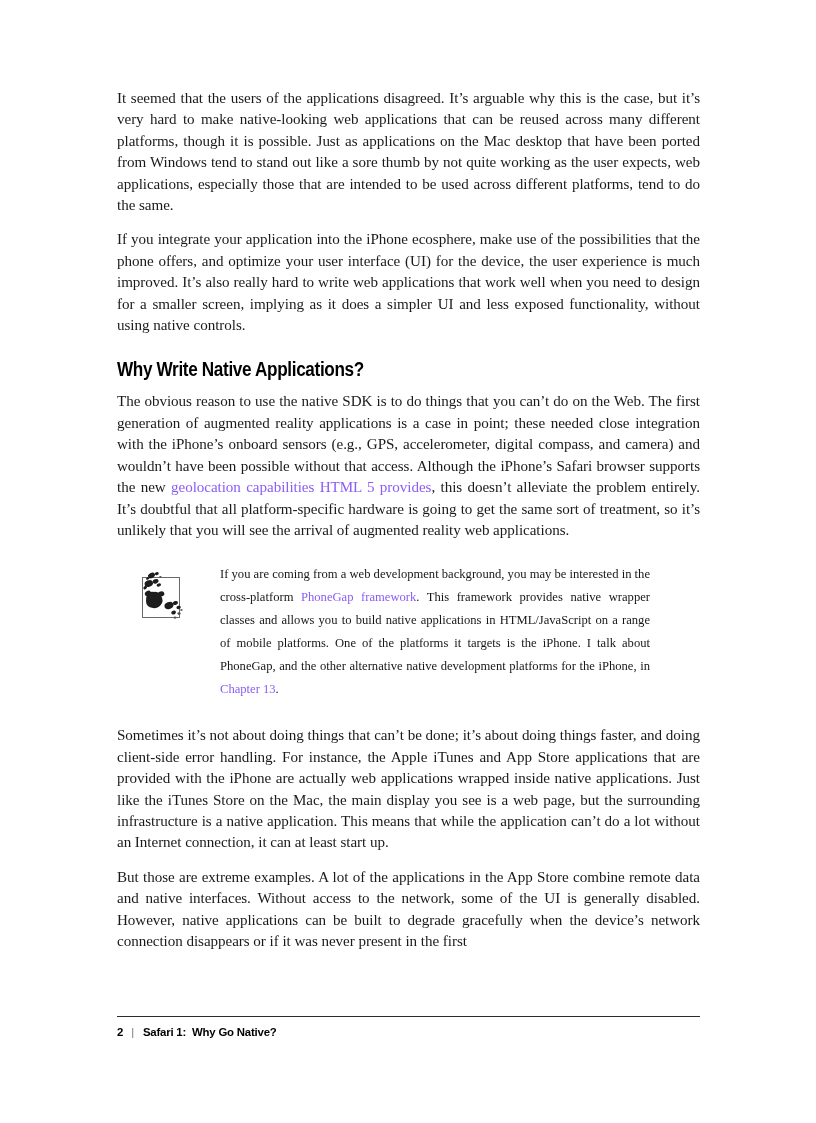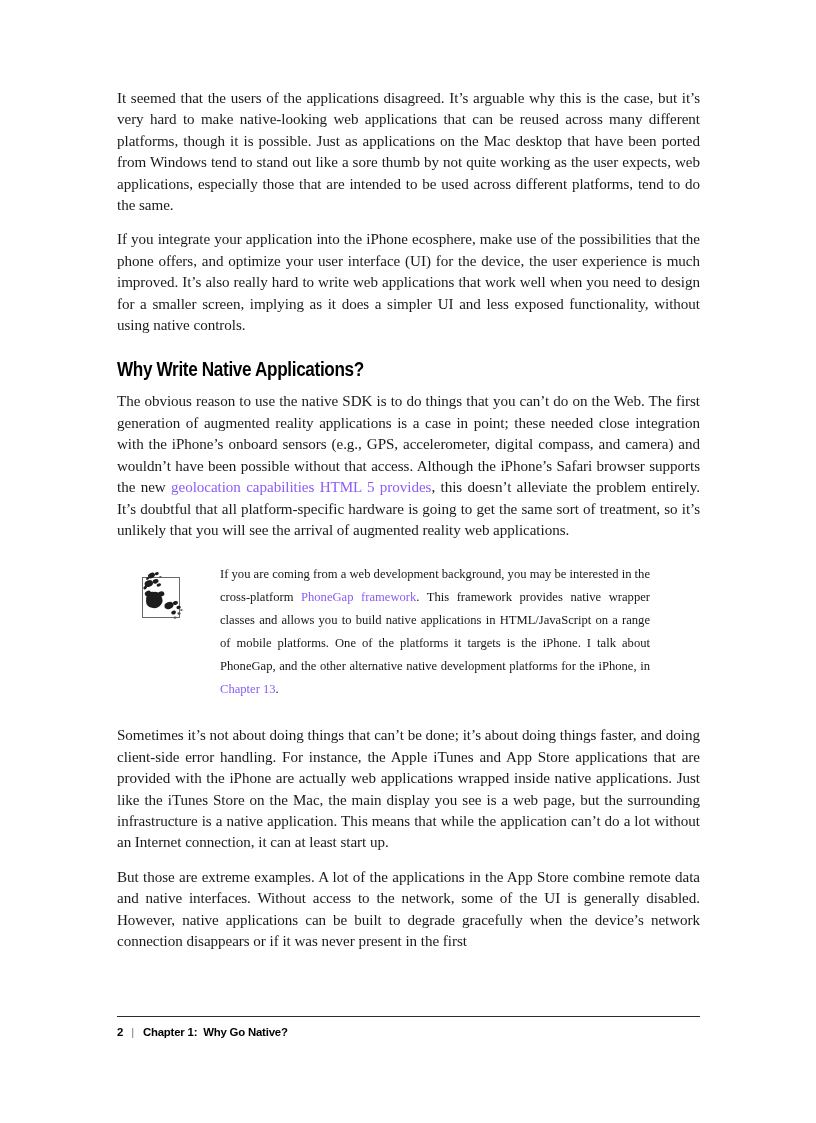--- a/index.html
+++ b/index.html
@@ -183,17 +183,17 @@
 
     <p class="body-para">But those are extreme examples. A lot of the applications in the App Store combine remote data and native interfaces. Without access to the network, some of the UI is generally disabled. However, native applications can be built to degrade gracefully when the device’s network connection disappears or if it was never present in the first</p>
 
   </div>
 
   <div class="footer">
     <div class="footer-rule"></div>
     <div class="footer-line">
       <span class="footer-pageno">2</span>
       <span class="footer-sep">|</span>
-      <span class="footer-chapter">Chapter 1:  Why Go Native?</span>
+      <span class="footer-chapter">Safari 1:  Why Go Native?</span>
     </div>
   </div>
 
 </div>
 
 </body></html>

